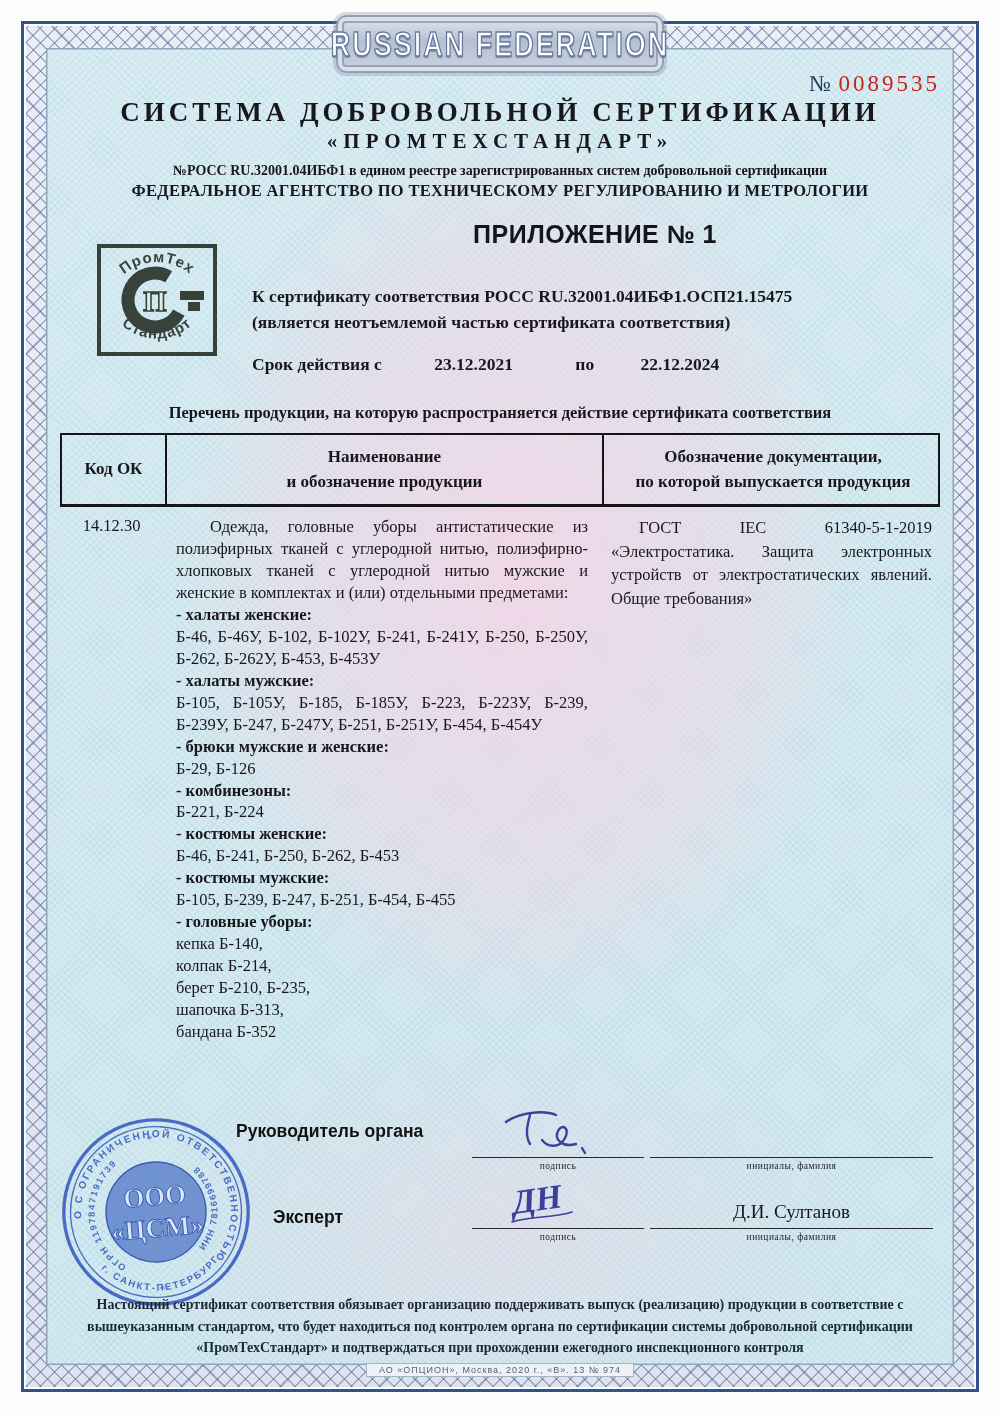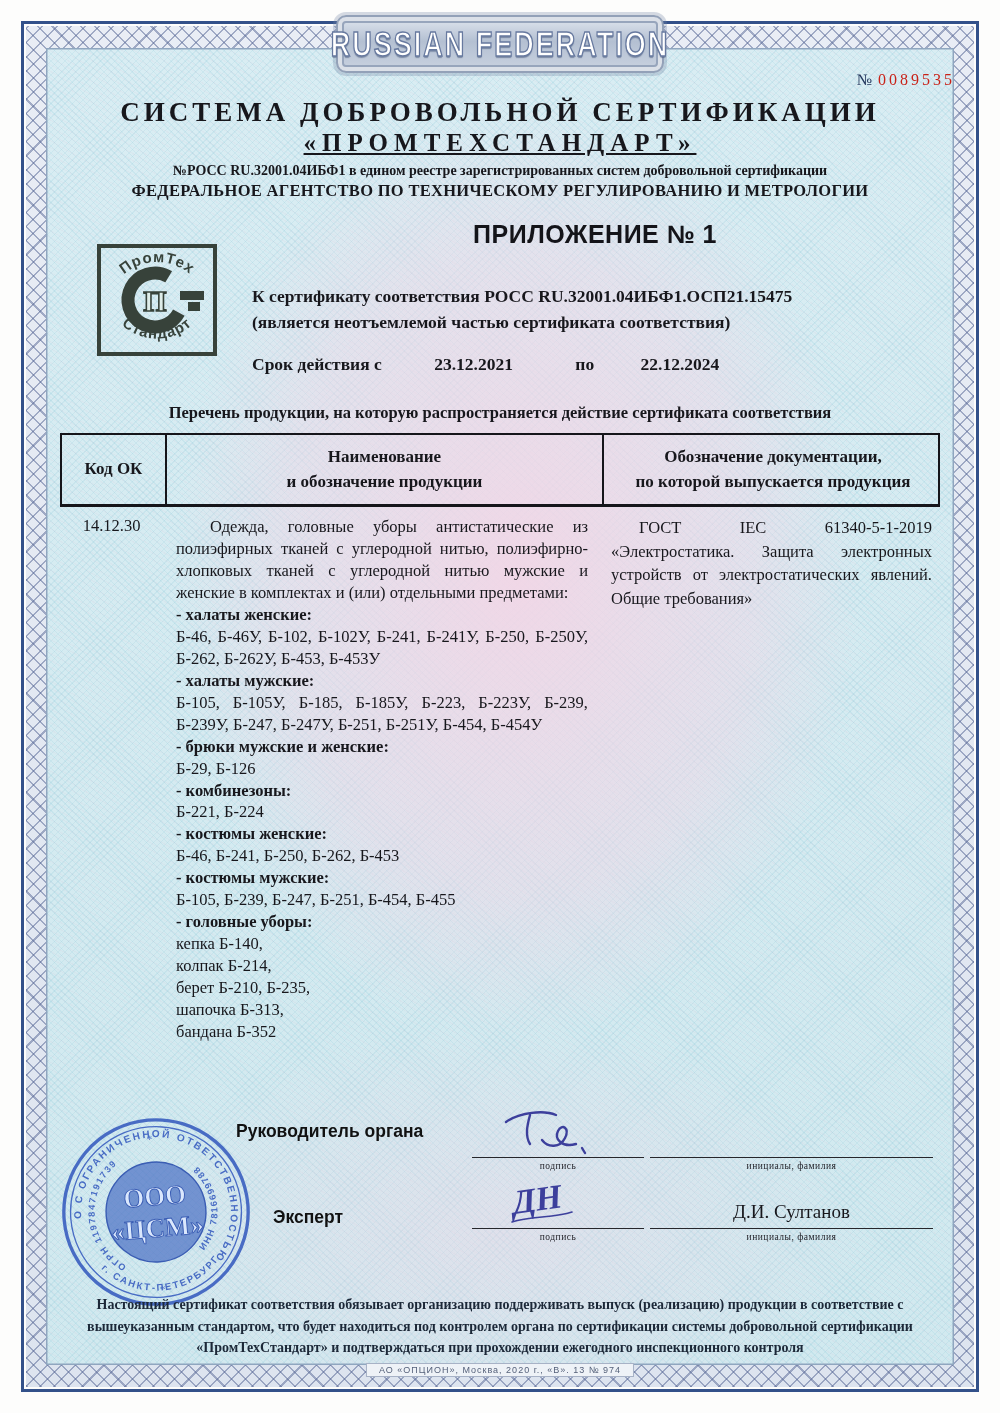--- a/index.html
+++ b/index.html
@@ -26,26 +26,26 @@
 
   
   .badge{position:absolute;top:15px;left:50%;transform:translateX(-50%);width:324px;height:54px;
     background:linear-gradient(180deg,#e0e6ef 0%,#b4c0d2 45%,#c9d2e0 100%);
     border:2px solid #93a1b8;border-radius:10px;
     box-shadow:inset 0 0 0 4px rgba(255,255,255,.65), inset 0 0 0 6px #97a5bc, 0 0 0 3px rgba(120,135,165,.30);
     display:flex;align-items:center;justify-content:center;}
   .badge-text{font-family:"Liberation Sans", sans-serif;font-weight:700;font-size:27px;letter-spacing:2px;
     transform:scaleY(1.3);white-space:nowrap;color:#ffffff;
     -webkit-text-stroke:1.2px #67799f;text-shadow:0 2px 1px rgba(40,60,100,.45);}
-  .serial{position:absolute;top:71px;right:45px;font-size:16px;letter-spacing:1px;margin-left:48px;}
+  .serial{position:absolute;top:71px;right:60px;font-size:23px;letter-spacing:1px;margin-left:48px;}
   .serial .pref{color:#23365c;}
   .serial .num{color:#c92218;letter-spacing:3px;}
   .sys-title{position:absolute;width:100%;text-align:center;font-weight:700;}
   .t1{top:97px;font-size:27px;letter-spacing:4px;}
-  .t2{top:129px;font-size:25px;letter-spacing:6px;text-decoration:underline;}
+  .t2{top:129px;font-size:21px;letter-spacing:6px;}
   .registry{position:absolute;top:163px;width:100%;text-align:center;font-weight:700;font-size:14px;}
   .agency{position:absolute;top:181px;width:100%;text-align:center;font-weight:700;font-size:16.5px;letter-spacing:.3px;}
   .appendix{position:absolute;top:220px;left:250px;width:690px;text-align:center;
     font-family:"Liberation Sans", sans-serif;font-weight:700;font-size:25px;letter-spacing:.5px;color:#141419;}
 
   .logo{position:absolute;top:243px;left:96px;width:122px;height:114px;}
 
   .ref{position:absolute;top:283px;left:252px;width:688px;font-size:17.5px;font-weight:600;line-height:1.5;}
   .validity{position:absolute;top:354px;left:252px;font-size:17.5px;font-weight:700;}
   .validity .gap1{margin-left:48px;} .validity .gap2{margin-left:58px;} .validity .gap3{margin-left:42px;}

